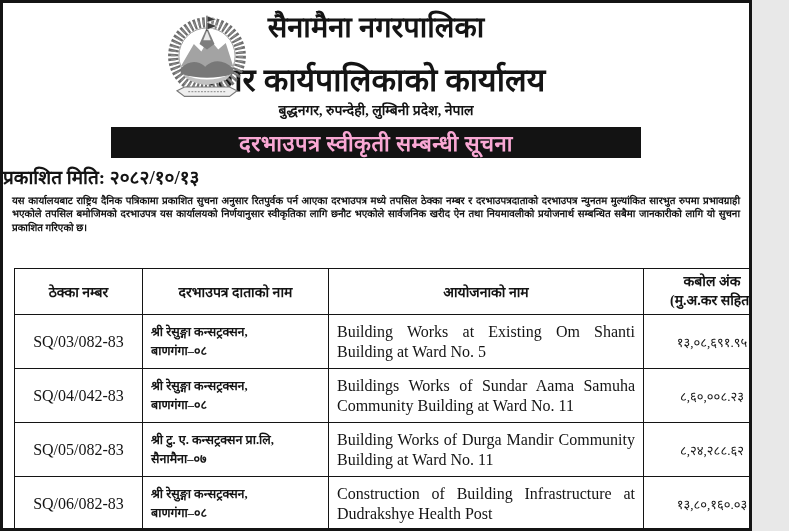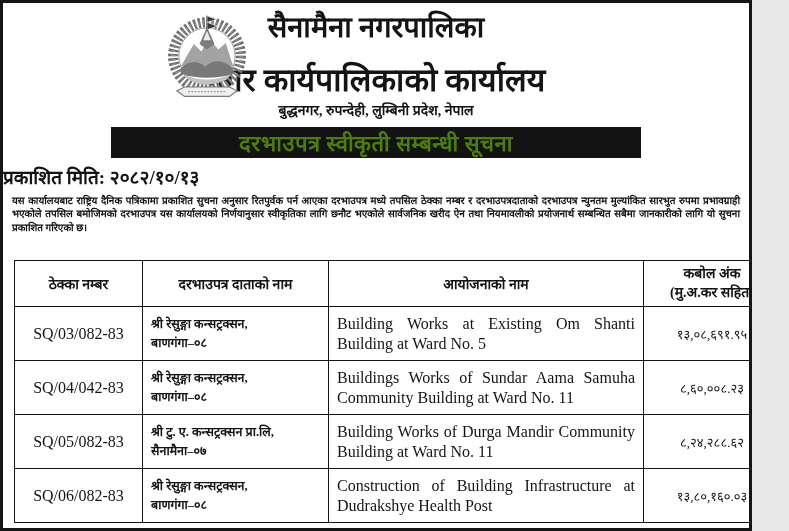--- a/index.html
+++ b/index.html
@@ -15,35 +15,35 @@
   }
   
   .logo{position:absolute;left:157px;top:9px;width:94px;height:90px;}
   .header{padding-top:9px;text-align:center;line-height:1.08;}
   .muni-title{font-size:29px;font-weight:bold;}
   .office-title{font-size:32px;font-weight:bold;margin-top:20px;}
   .address{font-size:14px;font-weight:bold;margin-top:5px;}
   
   .notice-bar{
     margin:9px auto 0;width:530px;height:31px;
-    background:#131313;color:#4d7c0f;
+    background:#131313;color:#f9a8d4;
     display:flex;align-items:center;justify-content:center;
     font-size:22px;font-weight:bold;letter-spacing:.5px;
   }
   .pub-date{text-align:left;font-weight:bold;font-size:19px;margin-top:6px;}
   
   .body-text{
     margin:4px 9px 0 9px;
     font-size:10px;font-weight:600;
     text-align:justify;line-height:1.33;
   }
   .details-label{text-align:center;font-weight:bold;font-size:15px;margin-top:2px;}
   
   .tender-table{
-    position:absolute;left:11px;top:257px;
+    position:absolute;left:11px;top:265px;
     width:766px;
     border-collapse:collapse;table-layout:fixed;
   }
   .tender-table th,.tender-table td{
     border:1.6px solid #141414;
     padding:2px 8px;
     vertical-align:middle;
     box-sizing:border-box;
   }
   .tender-table th{height:46px;font-size:14px;font-weight:bold;text-align:center;padding:2px 4px;}

